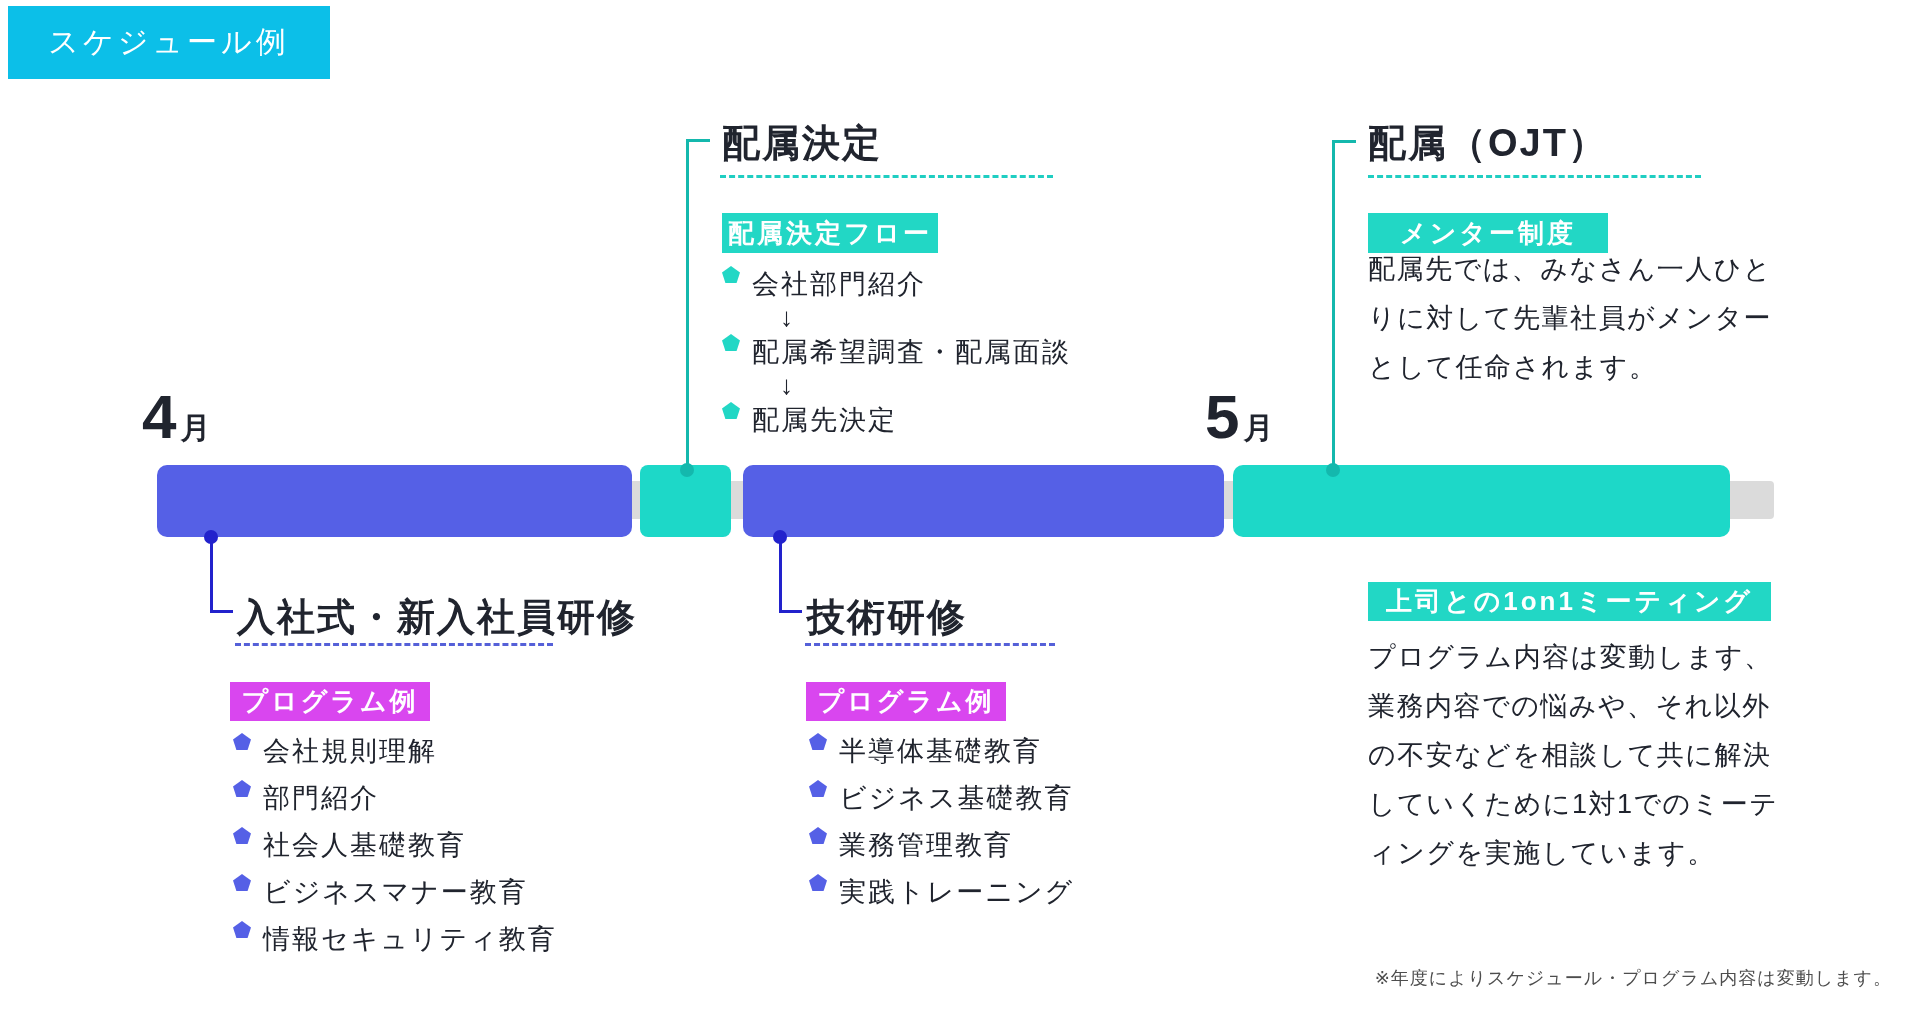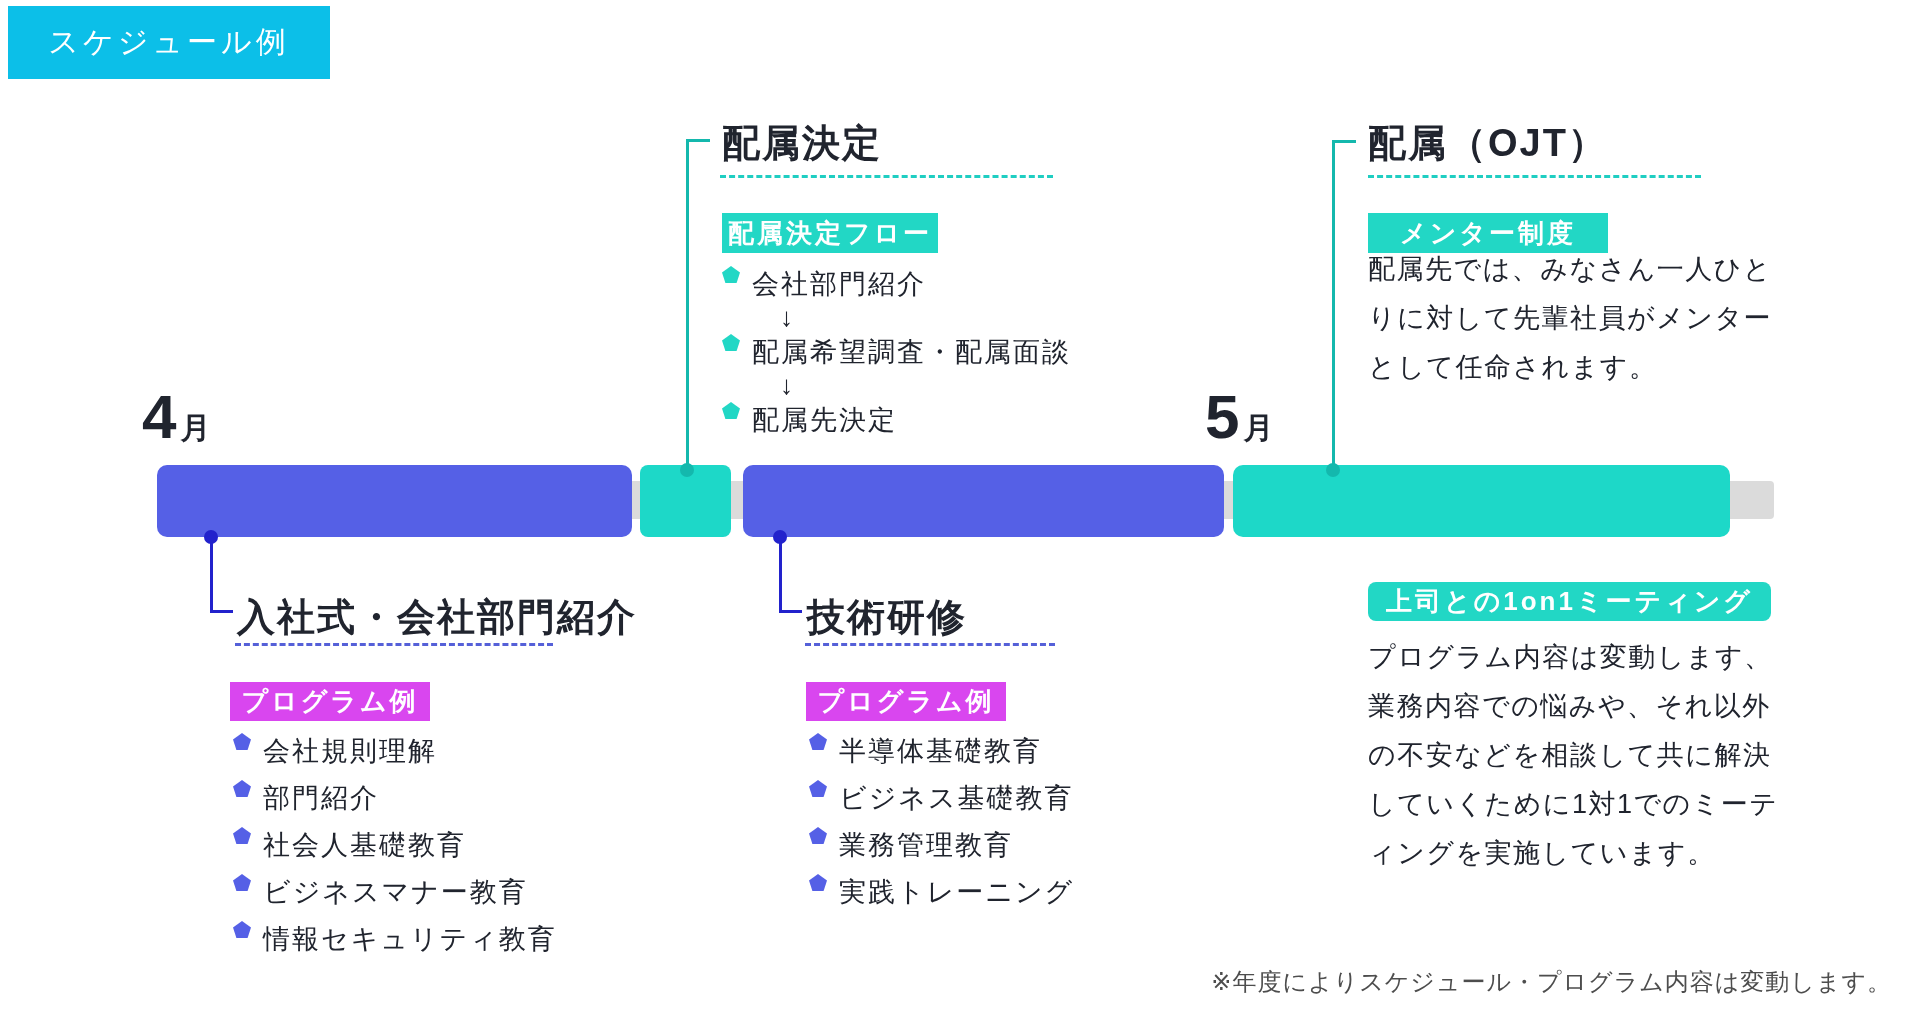--- a/index.html
+++ b/index.html
@@ -53,21 +53,21 @@
   .plist .row{display:flex;height:47px;font-size:27px;letter-spacing:2px;white-space:nowrap;color:#20242E;}
   .flowlist .row{height:34px;}
   .flowlist .arrow-row{height:34px;display:flex;align-items:center;padding-left:58px;font-size:26px;font-weight:bold;color:#20242E;}
   .pent{width:18px;height:17px;margin-right:12px;flex:0 0 auto;
     clip-path:polygon(50% 0%,100% 38%,81% 100%,19% 100%,0% 38%);}
   .pent-teal{background:#22D7C5;}
   .pent-purple{background:#5560E6;}
   
   .para{position:absolute;width:430px;font-size:27px;line-height:49px;letter-spacing:1.5px;color:#20242E;}
   
-  .footnote{position:absolute;right:14px;top:966px;font-size:24px;letter-spacing:1px;color:#4D4D4D;white-space:nowrap;}
+  .footnote{position:absolute;right:14px;top:966px;font-size:18px;letter-spacing:1px;color:#4D4D4D;white-space:nowrap;}
 </style>
 </head>
 <body>
 
 <div class="page">
 
   <div class="header-badge">
     <span>スケジュール例</span>
   </div>
 
@@ -124,21 +124,21 @@
       <span class="pent pent-teal"></span>
       <span>配属先決定</span>
     </div>
   </div>
 
   <div class="callout-title" style="left:1368px;top:118px;">配属（OJT）</div>
   <div class="dashes dash-teal" style="left:1368px;top:175px;width:333px;"></div>
   <div class="tag tag-teal" style="left:1368px;top:213px;width:240px;height:40px;">メンター制度</div>
   <div class="para" style="left:1368px;top:245px;">配属先では、みなさん一人ひとりに対して先輩社員がメンターとして任命されます。</div>
 
-  <div class="callout-title" style="left:237px;top:592px;">入社式・会社部門紹介</div>
+  <div class="callout-title" style="left:237px;top:592px;">入社式・新入社員研修</div>
   <div class="dashes dash-blue" style="left:235px;top:643px;width:318px;"></div>
   <div class="tag tag-purple" style="left:230px;top:682px;width:200px;height:39px;">プログラム例</div>
   <div class="plist" style="left:233px;top:733px;">
     <div class="row">
       <span class="pent pent-purple"></span>
       <span>会社規則理解</span>
     </div>
     <div class="row">
       <span class="pent pent-purple"></span>
       <span>部門紹介</span>
@@ -172,18 +172,18 @@
     <div class="row">
       <span class="pent pent-purple"></span>
       <span>業務管理教育</span>
     </div>
     <div class="row">
       <span class="pent pent-purple"></span>
       <span>実践トレーニング</span>
     </div>
   </div>
 
-  <div class="tag tag-teal" style="left:1368px;top:582px;width:403px;height:39px;border-radius:8px;">上司との1on1ミーティング</div>
+  <div class="tag tag-teal" style="left:1368px;top:582px;width:403px;height:39px;">上司との1on1ミーティング</div>
   <div class="para" style="left:1368px;top:633px;">プログラム内容は変動します、業務内容での悩みや、それ以外の不安などを相談して共に解決していくために1対1でのミーティングを実施しています。</div>
 
   <div class="footnote">※年度によりスケジュール・プログラム内容は変動します。</div>
 
 </div>
 
 </body></html>

